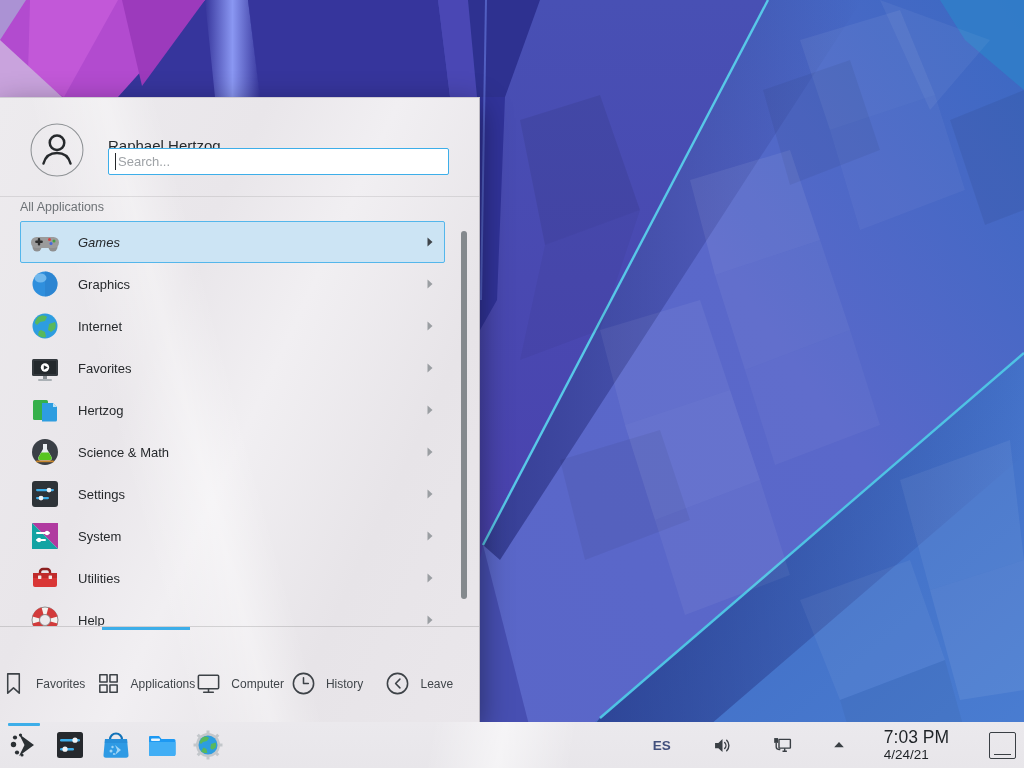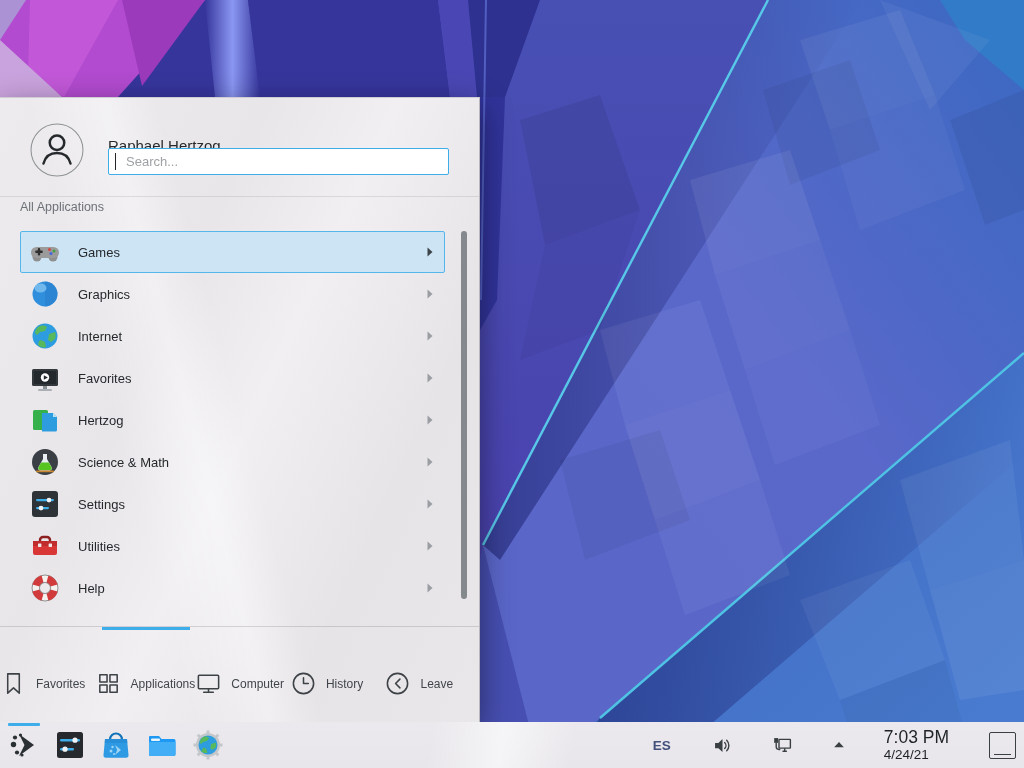--- a/index.html
+++ b/index.html
@@ -22,33 +22,33 @@
     border-right:1px solid #bab7bf;border-top:1px solid #cfccd3;
   }
   .abs{position:absolute;}
   #avatar{left:30px;top:25px;width:54px;height:54px;}
   #avatar svg{width:100%;height:100%;display:block;}
   #user-name{left:108px;top:39px;font-size:15px;color:#26292c;}
   #search{
     left:108px;top:50px;width:341px;height:27px;box-sizing:border-box;
     border:1px solid #3daee9;border-radius:2px;background:#fff;
     font-family:"Liberation Sans",sans-serif;font-size:13px;color:#232629;
-    padding:0 17px;outline:none;
+    padding:0 9px;outline:none;
   }
   #search::placeholder{color:#9ea2a6;opacity:1;}
   #text-caret{left:115px;top:55px;width:1px;height:17px;background:#232629;}
   #header-sep{left:0;top:98px;width:100%;height:1px;background:rgba(0,0,0,.09);}
   #section-label{left:20px;top:102px;font-size:12.5px;color:#6d7276;}
 
   #app-list{left:0;top:121px;width:480px;height:407px;overflow:hidden;}
   .row{
     position:relative;margin-left:20px;width:425px;height:42px;display:flex;align-items:center;
     border:1px solid transparent;border-radius:2px;box-sizing:border-box;
   }
-  .row:first-child{margin-top:12px;}
+  .row:first-child{margin-top:2px;font-style:italic;}
   .row.selected{background:#cce4f4;border-color:#54b6eb;}
   .cat-icon{width:32px;height:32px;margin-left:8px;flex:none;}
   .cat-icon svg{width:100%;height:100%;display:block;}
   .cat-label{margin-left:17px;font-size:13px;color:#26292c;}
   .cat-arrow{margin-left:auto;margin-right:10px;width:8px;height:12px;color:#9a9ea2;}
   .cat-arrow svg{width:100%;height:100%;display:block;}
   .row.selected .cat-arrow{color:#3f444a;}
 
   #scrollbar{left:461px;top:133px;width:6px;height:368px;border-radius:3px;background:#84898d;}
 
@@ -293,20 +293,38 @@
       <span class="cat-label">Settings</span>
       <span class="cat-arrow">
           <svg viewBox="0 0 8 12">
             <path d="M1.5 1.5L6.5 6l-5 4.5z" fill="currentColor"></path>
           </svg>
         </span>
     </div>
     <div class="row">
       <span class="cat-icon">
           <svg viewBox="0 0 32 32">
+            <path d="M3 3h26v26z" fill="#b03aa0"></path>
+            <path d="M3 3v26h26z" fill="#12a3a3"></path>
+            <rect x="7" y="12" width="14" height="2" rx="1" fill="#ffffff"></rect>
+            <circle cx="18" cy="13" r="2.2" fill="#ffffff"></circle>
+            <rect x="7" y="19" width="10" height="2" rx="1" fill="#ffffff"></rect>
+            <circle cx="10" cy="20" r="2.2" fill="#ffffff"></circle>
+          </svg>
+        </span>
+      <span class="cat-label">System</span>
+      <span class="cat-arrow">
+          <svg viewBox="0 0 8 12">
+            <path d="M1.5 1.5L6.5 6l-5 4.5z" fill="currentColor"></path>
+          </svg>
+        </span>
+    </div>
+    <div class="row">
+      <span class="cat-icon">
+          <svg viewBox="0 0 32 32">
             <path d="M11 12v-2a3 3 0 0 1 3-3h4a3 3 0 0 1 3 3v2" fill="none" stroke="#8c1f1f" stroke-width="2.4"></path>
             <rect x="4" y="11" width="24" height="14" rx="2" fill="#d93636"></rect>
             <rect x="4" y="11" width="24" height="5" fill="#c02b2b"></rect>
             <rect x="9" y="13.5" width="3.4" height="3.4" rx=".6" fill="#f2e9e9"></rect>
             <rect x="19.6" y="13.5" width="3.4" height="3.4" rx=".6" fill="#f2e9e9"></rect>
           </svg>
         </span>
       <span class="cat-label">Utilities</span>
       <span class="cat-arrow">
           <svg viewBox="0 0 8 12">

